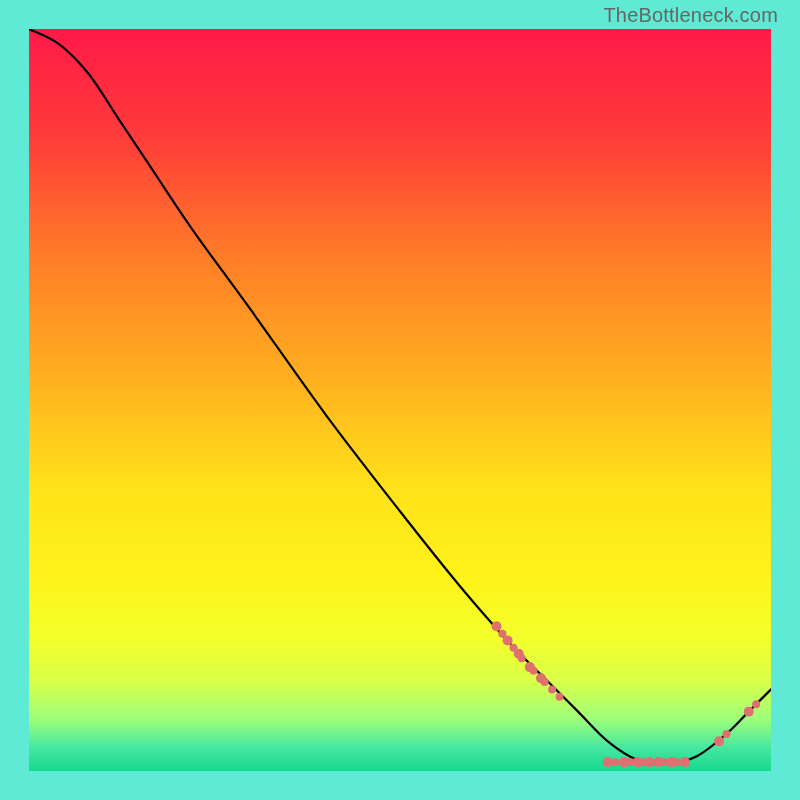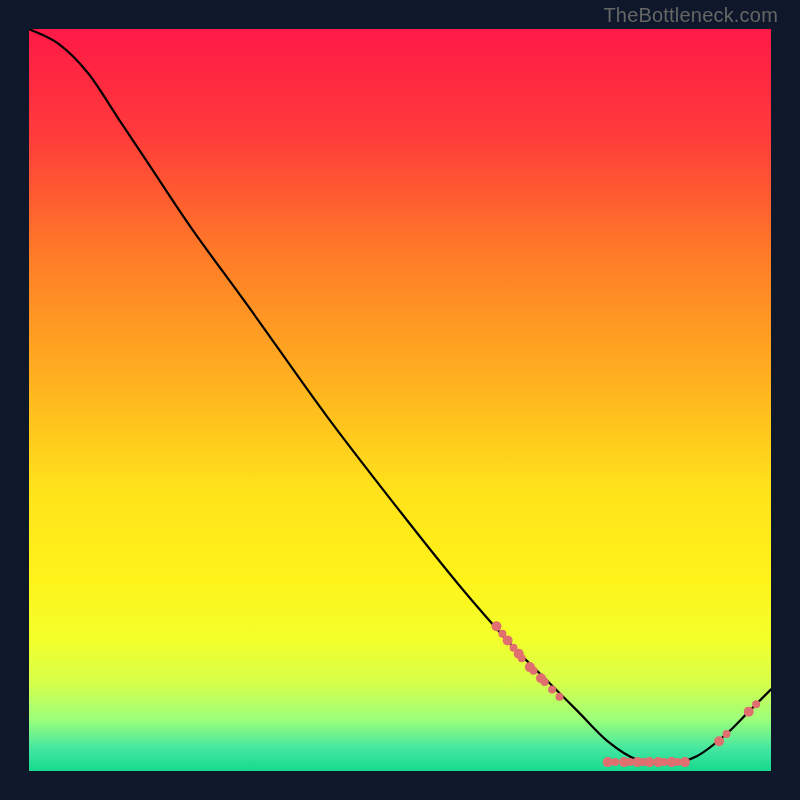--- a/index.html
+++ b/index.html
@@ -7,21 +7,21 @@
     width: 800px;
     height: 800px;
     background: #000;
     overflow: hidden;
     font-family: Arial, Helvetica, sans-serif;
   }
   .frame {
     position: relative;
     width: 800px;
     height: 800px;
-    background: #0f172a;
+    background: #5eead4;
   }
   .watermark {
     position: absolute;
     top: 4px;
     right: 22px;
     color: #666;
     font-size: 20px;
     font-weight: 400;
     letter-spacing: 0.2px;
   }

